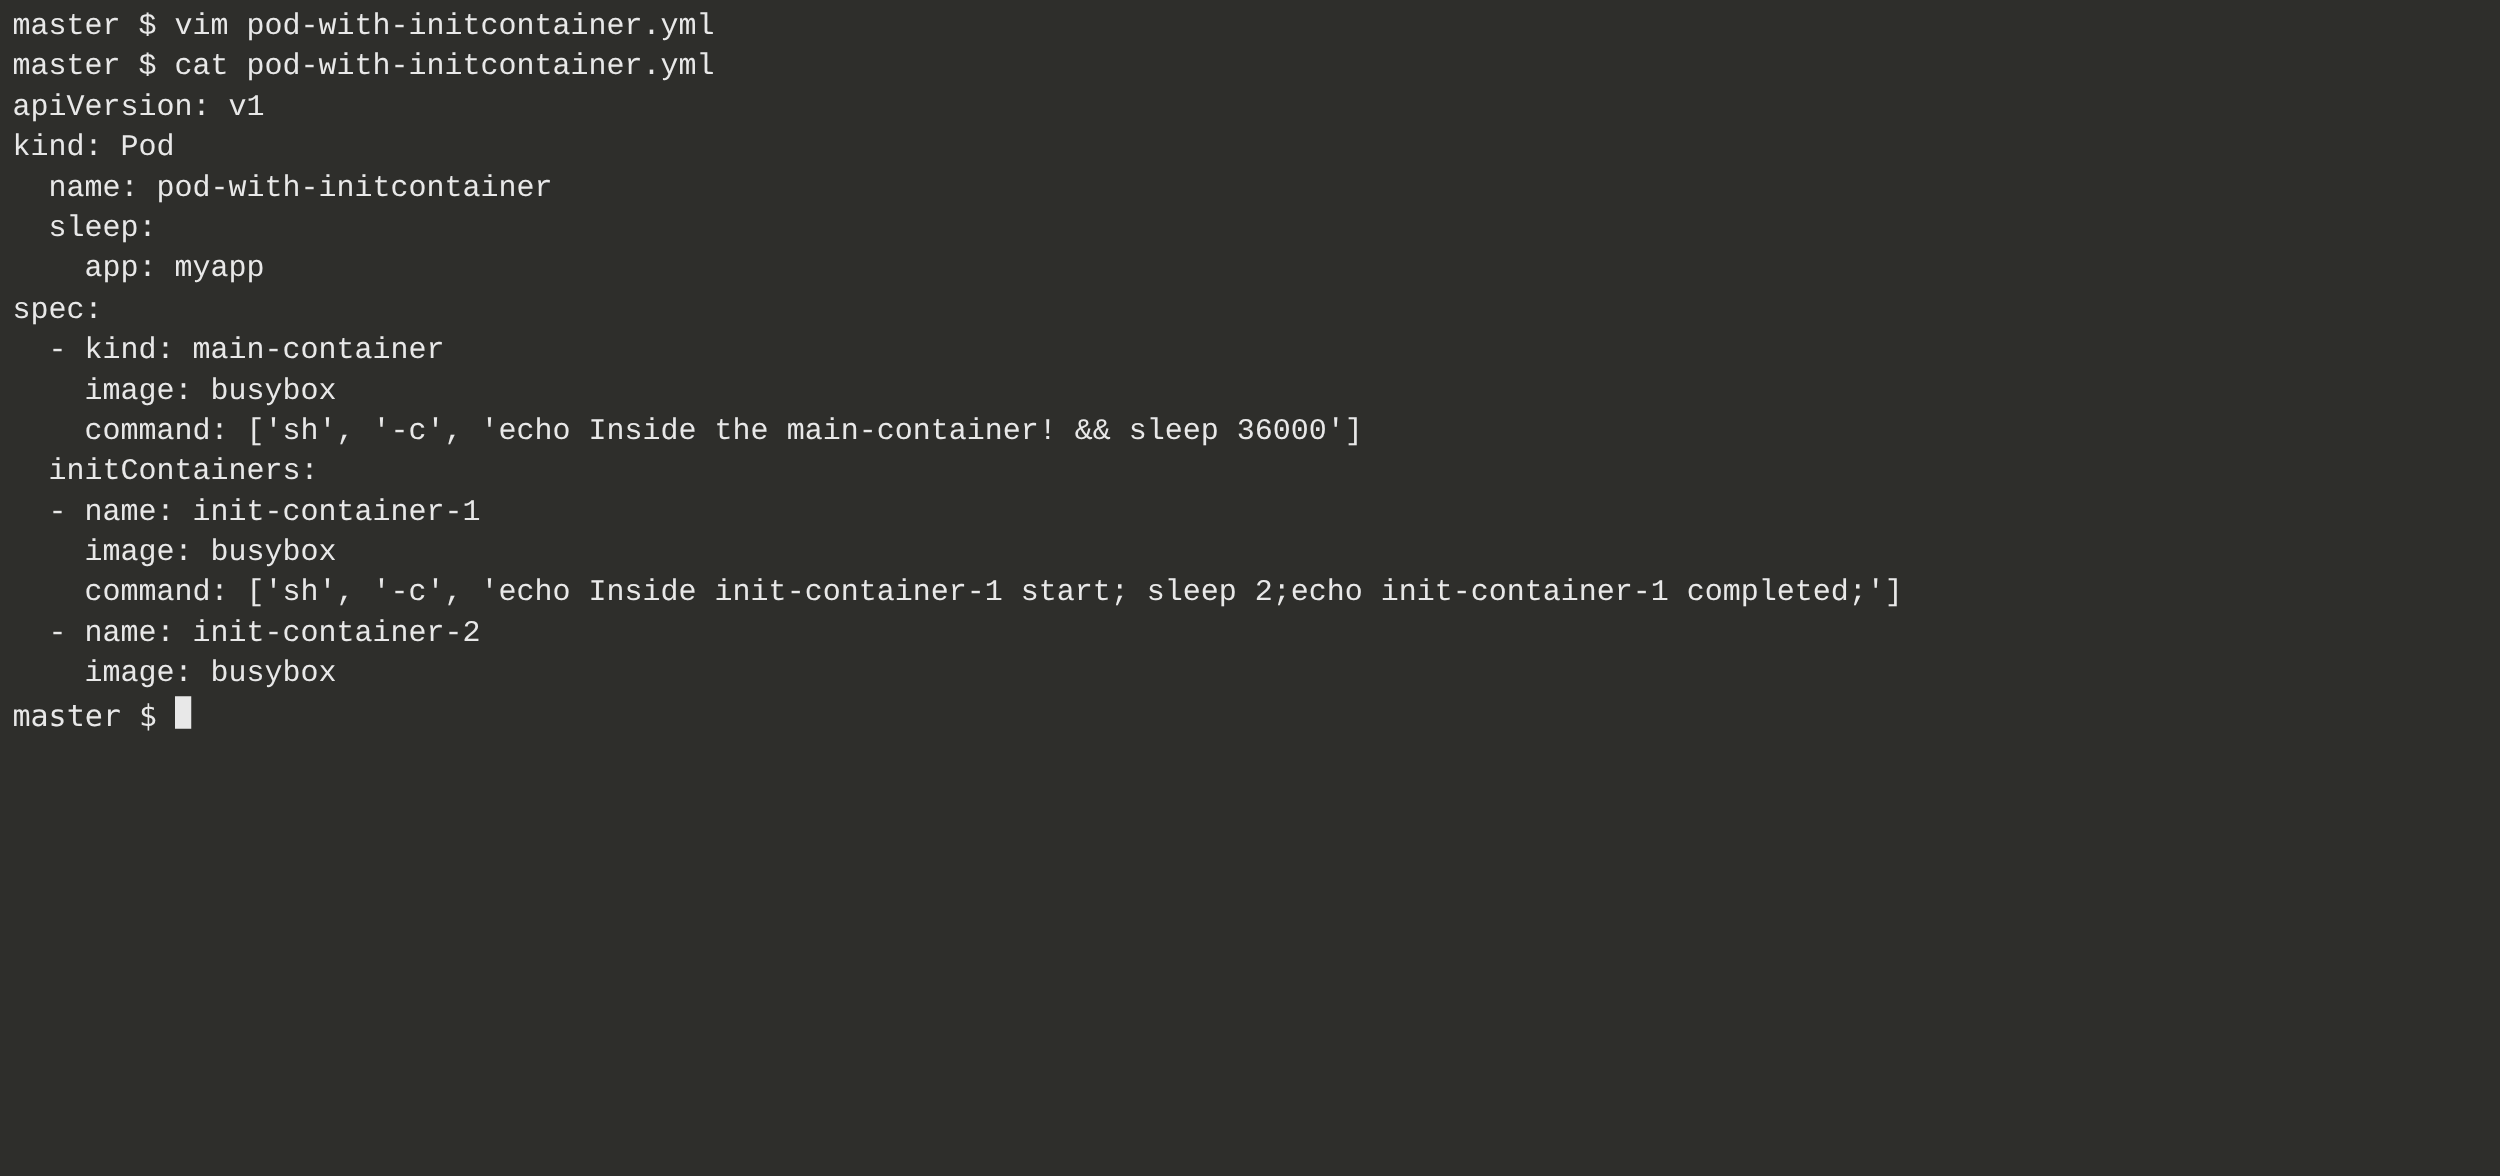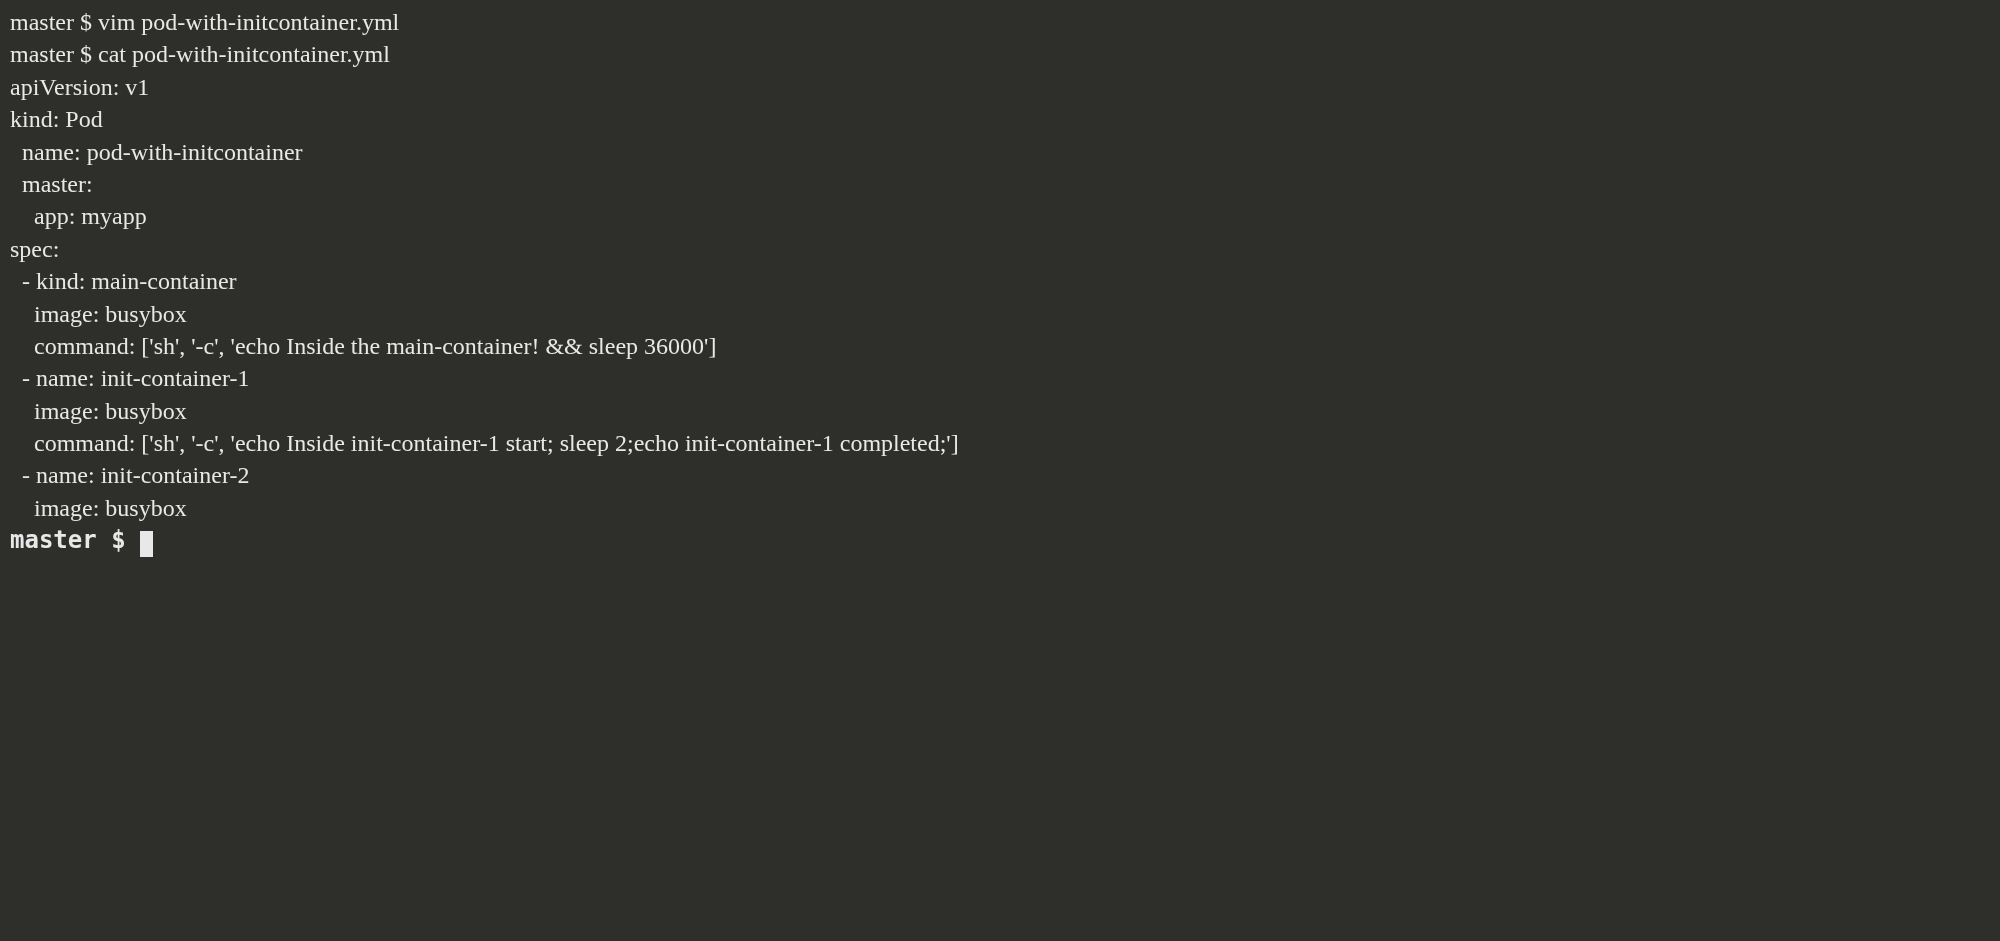--- a/index.html
+++ b/index.html
@@ -13,52 +13,52 @@
       font-family: 'Menlo', 'Monaco', 'Consolas', monospace;
       font-size: 24px;
       line-height: 1.35;
       padding: 6px 10px;
       width: 2000px;
       height: 941px;
       overflow: hidden;
     }
     .terminal-line {
       white-space: pre;
-      font-family: Liberation Serif, serif;
+      font-family: Liberation Mono, monospace;
     }
     .prompt-line {
       white-space: pre;
       font-family: inherit;
       display: flex;
-      align-items: flex-end;
-      font-weight: bold;
+      align-items: flex-start;
     }
     .cursor {
       display: inline-block;
       width: 13px;
       height: 26px;
       background-color: #e8e8e8;
       vertical-align: text-bottom;
       margin-left: 0px;
     }
   </style>
 </head>
 <body>
 
 <div>
   <div class="terminal-line">master $ vim pod-with-initcontainer.yml</div>
   <div class="terminal-line">master $ cat pod-with-initcontainer.yml</div>
   <div class="terminal-line">apiVersion: v1</div>
   <div class="terminal-line">kind: Pod</div>
   <div class="terminal-line">  name: pod-with-initcontainer</div>
-  <div class="terminal-line">  master:</div>
+  <div class="terminal-line">  sleep:</div>
   <div class="terminal-line">    app: myapp</div>
   <div class="terminal-line">spec:</div>
   <div class="terminal-line">  - kind: main-container</div>
   <div class="terminal-line">    image: busybox</div>
   <div class="terminal-line">    command: ['sh', '-c', 'echo Inside the main-container! &amp;&amp; sleep 36000']</div>
+  <div class="terminal-line">  initContainers:</div>
   <div class="terminal-line">  - name: init-container-1</div>
   <div class="terminal-line">    image: busybox</div>
   <div class="terminal-line">    command: ['sh', '-c', 'echo Inside init-container-1 start; sleep 2;echo init-container-1 completed;']</div>
   <div class="terminal-line">  - name: init-container-2</div>
   <div class="terminal-line">    image: busybox</div>
   <div class="prompt-line"><span>master $ </span><span class="cursor"></span></div>
 </div>
 
 </body></html>

